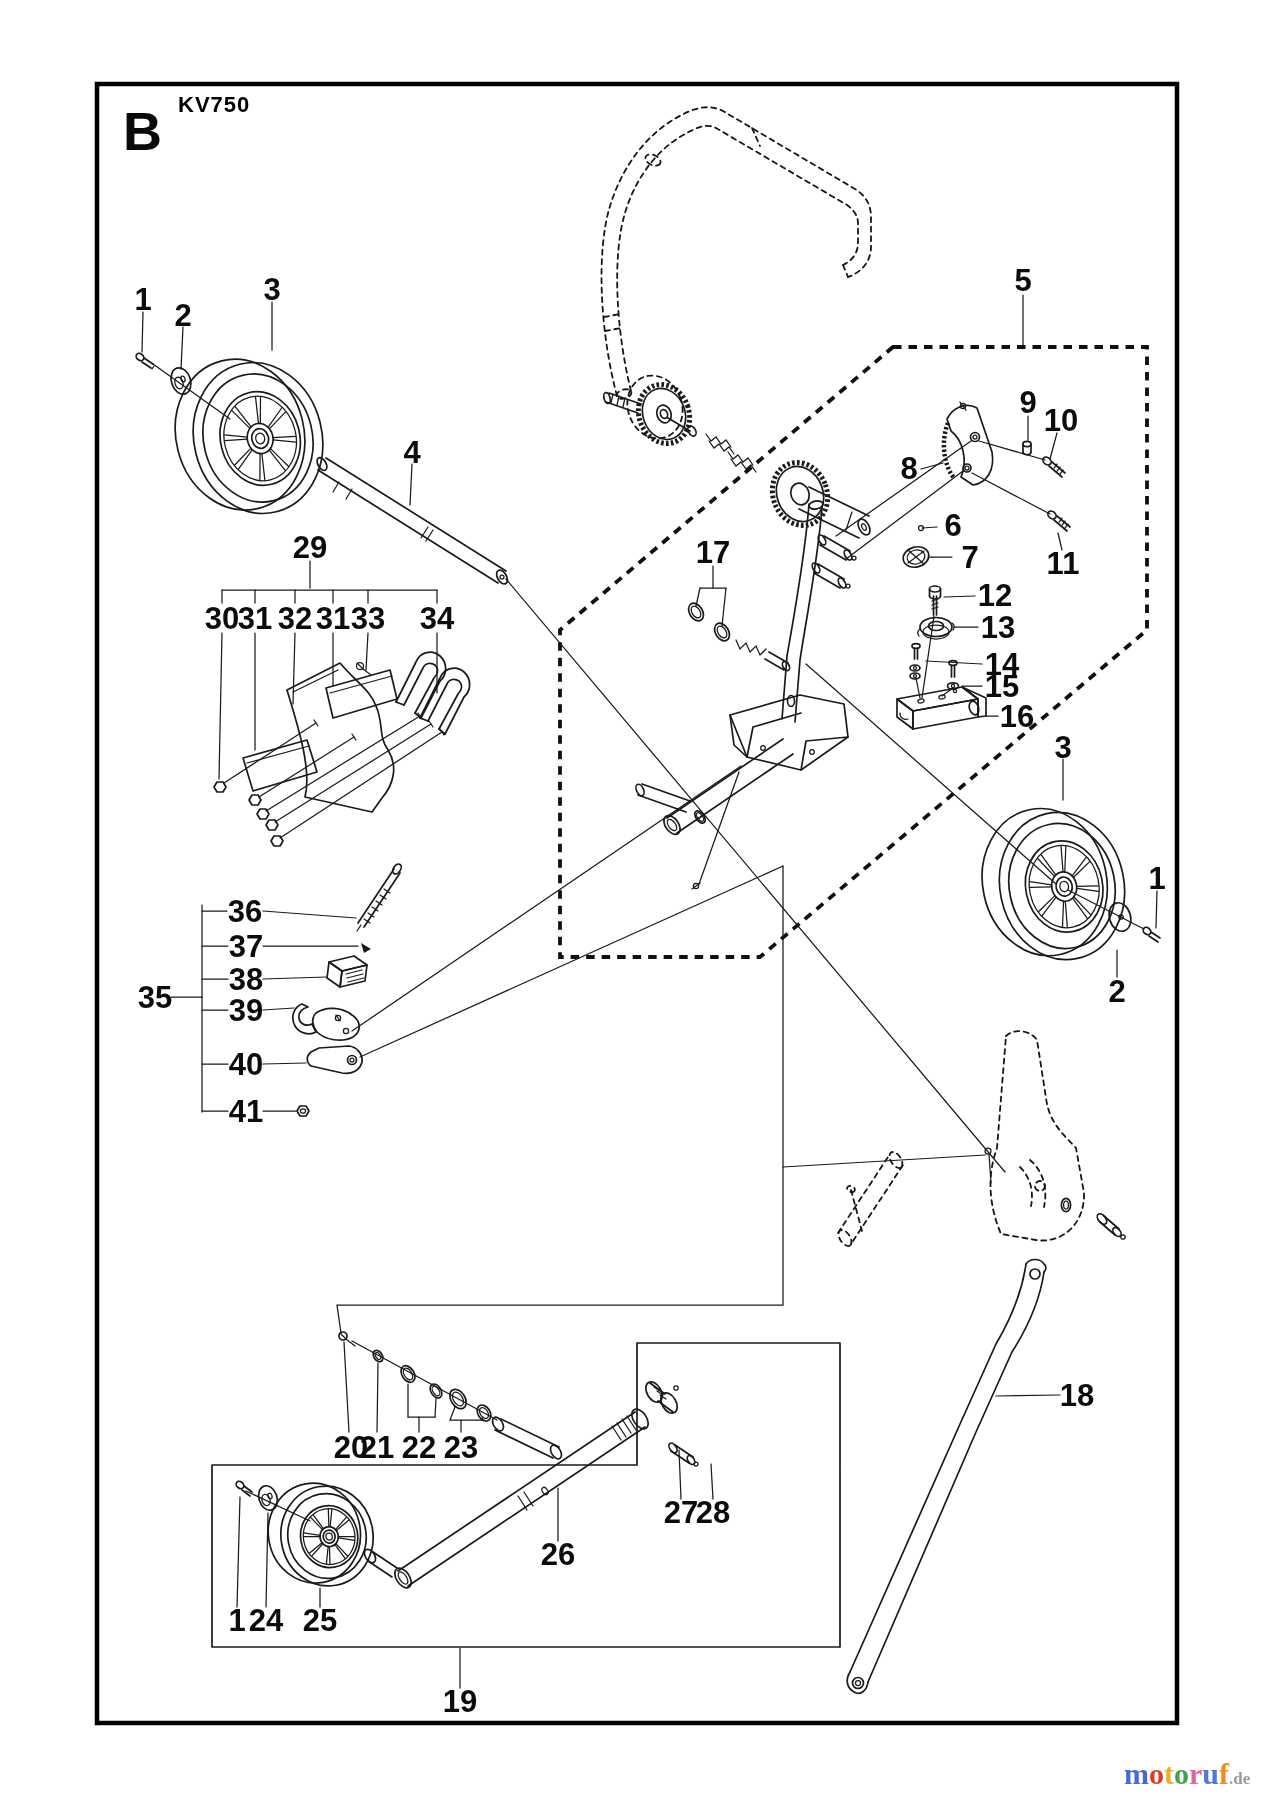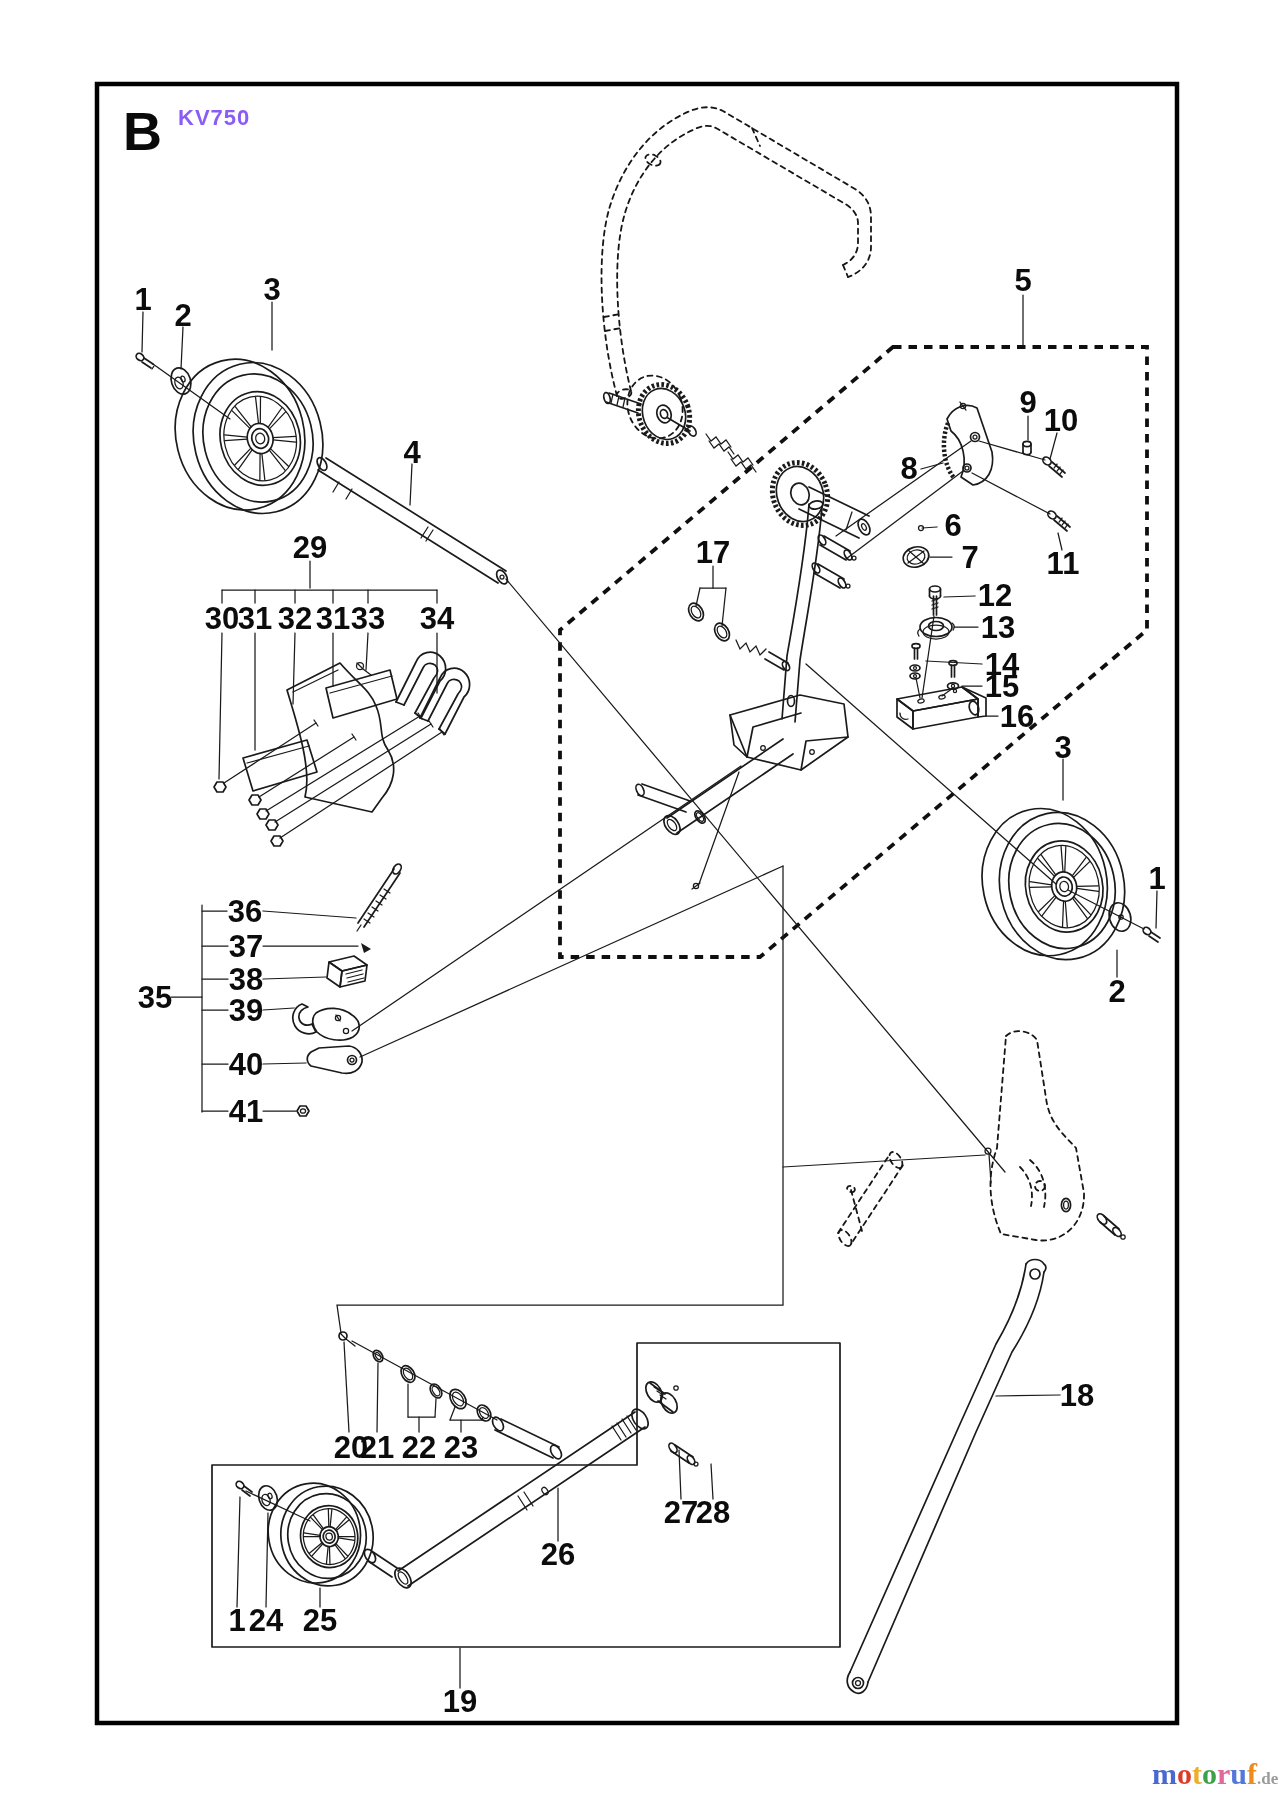--- a/index.html
+++ b/index.html
@@ -8,23 +8,23 @@
   svg{position:absolute;left:0;top:0;}
   .frame{fill:none;stroke:#000;stroke-width:4.5;}
   .ln{stroke:#1a1a1a;stroke-width:1.7;fill:none;stroke-linecap:round;stroke-linejoin:round;}
   .lnt{stroke:#1a1a1a;stroke-width:1.25;fill:none;stroke-linecap:round;}
   .dsh{stroke:#161616;stroke-width:1.8;fill:none;stroke-dasharray:5 4.5;stroke-linecap:round;}
   .dshb{stroke:#0f0f0f;stroke-width:3.8;fill:none;stroke-dasharray:8.5 7;}
   .teeth{stroke:#1a1a1a;stroke-width:5;fill:none;stroke-dasharray:2.6 2.3;}
   .teeth2{stroke:#1a1a1a;stroke-width:4.5;fill:none;stroke-dasharray:2.4 2.1;}
   .lbl{font:700 31px "Liberation Sans",sans-serif;fill:#0c0c0c;text-anchor:middle;}
   .section-letter{position:absolute;left:123px;top:100px;font:700 54px "Liberation Sans",sans-serif;color:#0a0a0a;}
-  .model{position:absolute;left:178px;top:105px;font:700 22px "Liberation Sans",sans-serif;
-         letter-spacing:1px;color:#8b5cf6;}
-  .watermark{position:absolute;left:1152px;top:1757px;font:700 30px "Liberation Serif",serif;
+  .model{position:absolute;left:178px;top:92px;font:700 22px "Liberation Sans",sans-serif;
+         letter-spacing:1px;color:#000000;}
+  .watermark{position:absolute;left:1124px;top:1757px;font:700 30px "Liberation Serif",serif;
              white-space:nowrap;}
   .watermark .wm-suffix{font:700 17px "Liberation Serif",serif;}
 </style>
 </head>
 <body>
 
 <div class="stage">
 
 <svg width="1285" height="1800" viewBox="0 0 1285 1800">
 

